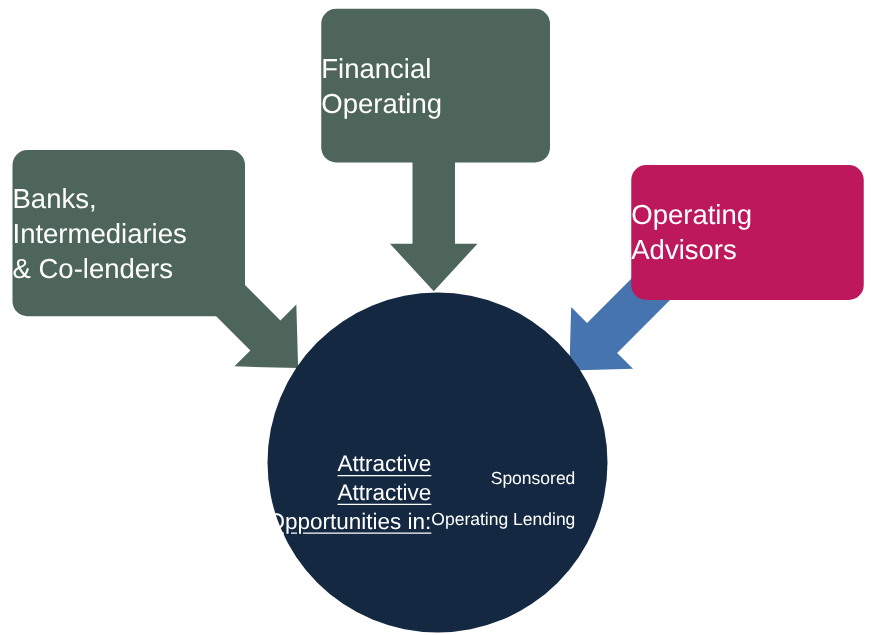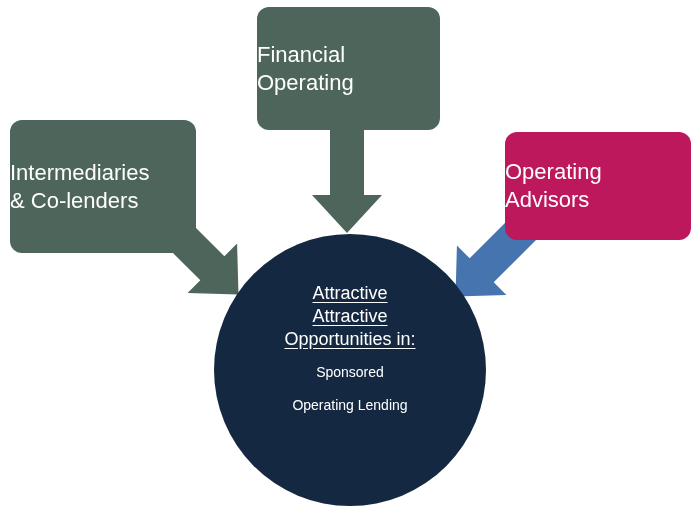--- a/index.html
+++ b/index.html
@@ -51,23 +51,22 @@
   
   .circle {
     position: absolute;
     left: 214px;
     top: 234px;
     width: 272px;
     height: 272px;
     border-radius: 50%;
     color: #ffffff;
     display: flex;
-    flex-direction: column;
     align-items: center;
-    text-align: center;
+    text-align: right;
     padding-top: 48px;
     z-index: 2;
   }
   .heading-line {
     font-size: 18px;
     line-height: 23px;
     text-decoration: underline;
     text-underline-offset: 3px;
     white-space: nowrap;
   }
@@ -112,20 +111,21 @@
       <div class="circle-item">Operating Lending</div>
     </div>
   </div>
 
   <div class="box box-top" style="background-color: rgb(77, 101, 90);">
     <div class="box-line">Financial</div>
     <div class="box-line">Operating</div>
   </div>
 
   <div class="box box-left" style="background-color: rgb(77, 101, 90);">
+    <div class="box-line">Banks,</div>
     <div class="box-line">Intermediaries</div>
     <div class="box-line">&amp; Co-lenders</div>
   </div>
 
   <div class="box box-right" style="background-color: #be185d;">
     <div class="box-line">Operating</div>
     <div class="box-line">Advisors</div>
   </div>
 
 </div>

